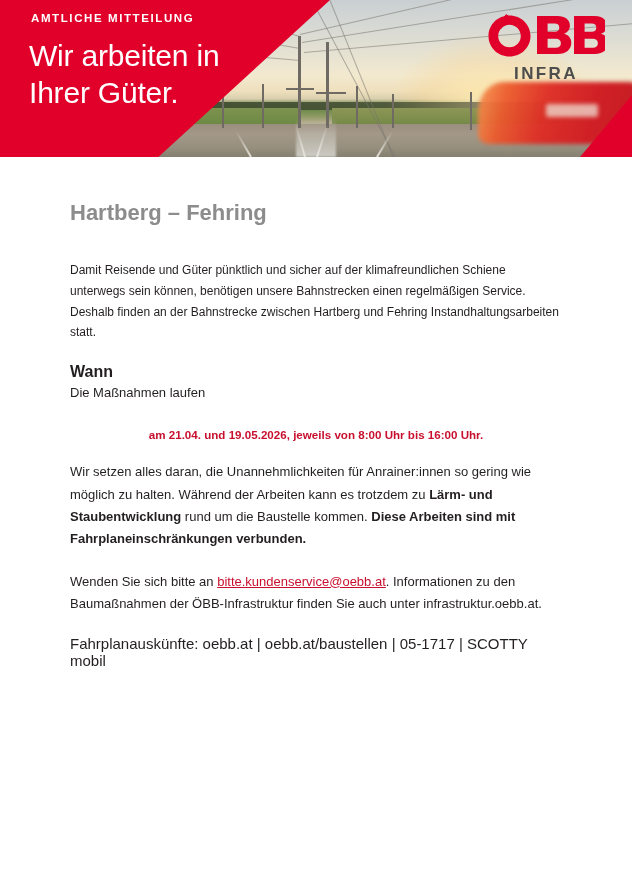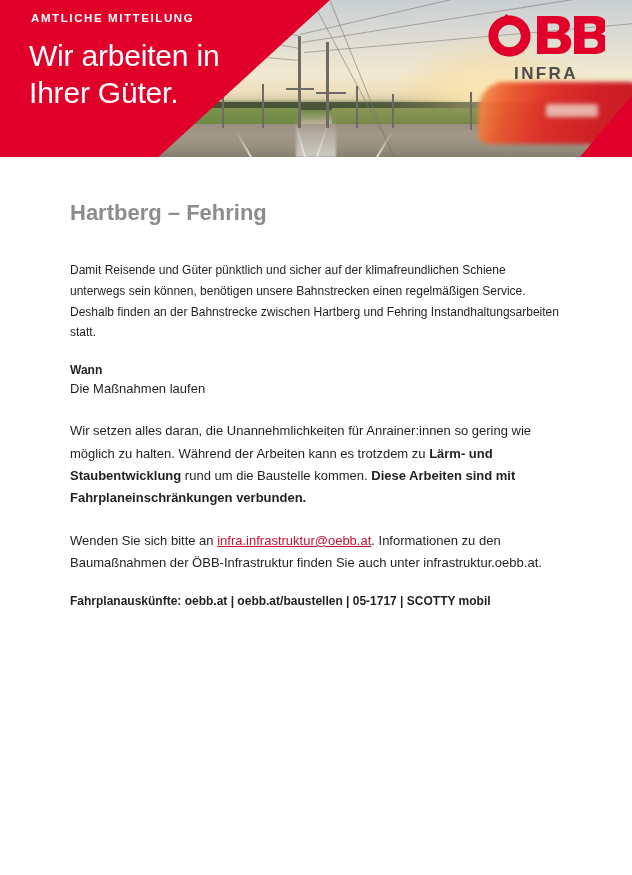--- a/index.html
+++ b/index.html
@@ -214,21 +214,21 @@
     margin: 35px 0 0 0;
     font-size: 12px;
     line-height: 1.72;
     color: #231f20;
   }
   .sec {
     margin-top: 20px;
   }
   .sec-head {
     margin: 0 0 1px 0;
-    font-size: 12px;
+    font-size: 16px;
     font-weight: bold;
     color: #231f20;
   }
   .sec-body {
     margin: 0;
     font-size: 13px;
     line-height: 1.72;
     color: #231f20;
   }
   .sec-body b { font-weight: bold; }
@@ -238,22 +238,22 @@
     font-size: 11.6px;
     font-weight: bold;
     color: #c8102e;
   }
   .maillink {
     color: #c8102e;
     text-decoration: underline;
   }
   .sched {
     margin: 20px 0 0 0;
-    font-size: 12px;
-    font-weight: bold;
+    font-size: 15px;
+    font-weight: normal;
     color: #231f20;
   }
 
   
   .footer-rule {
     position: absolute;
     left: 26px; right: 26px;
     top: 806px;
     height: 1px;
     background: #d9d9d9;
@@ -343,28 +343,29 @@
 
   <div class="content">
 
     <h2 class="doc-subtitle">Hartberg – Fehring</h2>
 
     <p class="intro">Damit Reisende und Güter pünktlich und sicher auf der klimafreundlichen Schiene unterwegs sein können, benötigen unsere Bahnstrecken einen regelmäßigen Service. Deshalb finden an der Bahnstrecke zwischen Hartberg und Fehring Instandhaltungsarbeiten statt.</p>
 
     <div class="sec">
       <p class="sec-head">Wann</p>
       <p class="sec-body">Die Maßnahmen laufen</p>
+      <p class="date-line">am 21.04. und 19.05.2026, jeweils von 8:00 Uhr bis 16:00 Uhr.</p>
     </div>
 
     <div class="sec">
       <p class="sec-body"><span>Wir setzen alles daran, die Unannehmlichkeiten für Anrainer:innen so gering wie möglich zu halten. Während der Arbeiten kann es trotzdem zu </span><b>Lärm- und Staubentwicklung</b><span> rund um die Baustelle kommen. </span><b>Diese Arbeiten sind mit Fahrplaneinschränkungen verbunden.</b></p>
     </div>
 
     <div class="sec">
-      <p class="sec-body"><span>Wenden Sie sich bitte an </span><a class="maillink" href="#">infra.infrastruktur@oebb.at</a><span>. Informationen zu den Baumaßnahmen der ÖBB-Infrastruktur finden Sie auch unter infrastruktur.oebb.at.</span></p>
+      <p class="sec-body"><span>Wenden Sie sich bitte an </span><a class="maillink" href="#">bitte.kundenservice@oebb.at</a><span>. Informationen zu den Baumaßnahmen der ÖBB-Infrastruktur finden Sie auch unter infrastruktur.oebb.at.</span></p>
       <p class="sched">Fahrplanauskünfte: oebb.at | oebb.at/baustellen | 05-1717 | SCOTTY mobil</p>
     </div>
   </div>
 
   <div class="footer-rule"></div>
   <div class="impressum">Impressum: Medieninhaber: ÖBB-Infrastruktur AG, Wien, Herstellung: Gerin Druck GmbH, Wolkersdorf, Foto: ÖBB/Robert Deopito</div>
 
 </div>
 
 </body></html>

